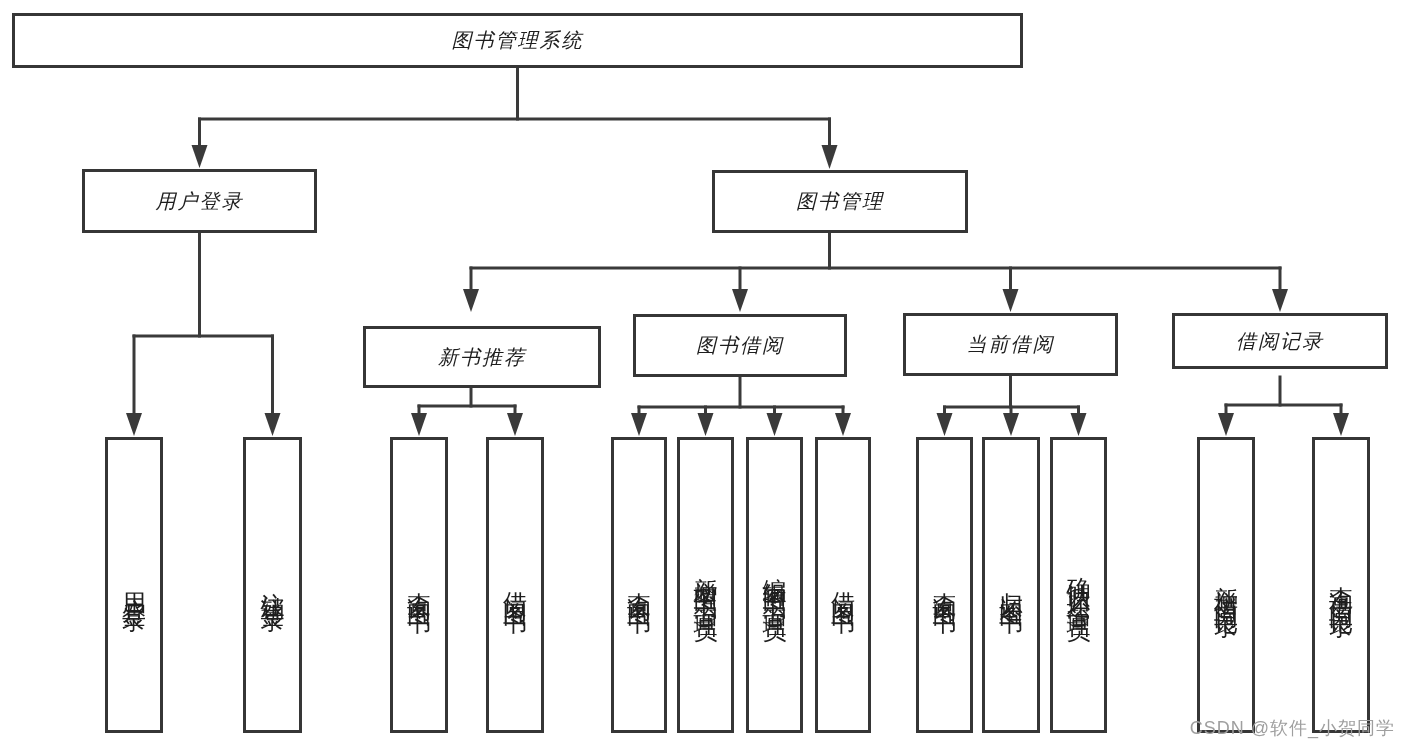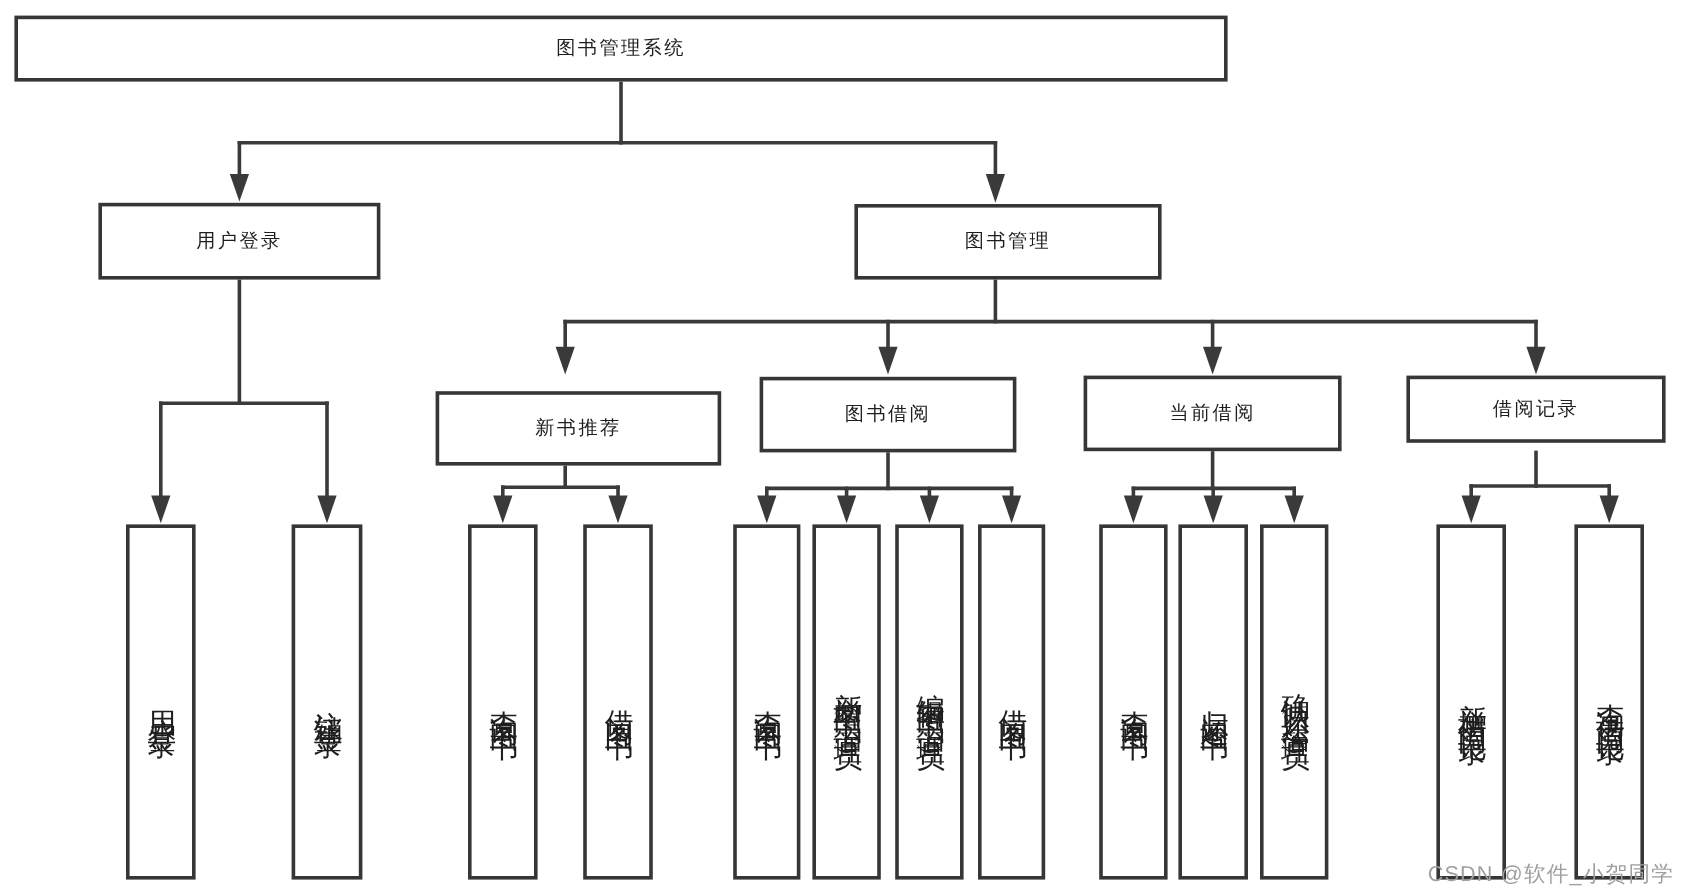--- a/index.html
+++ b/index.html
@@ -20,23 +20,24 @@
     position: absolute;
     box-sizing: border-box;
     border: 3px solid #363636;
     background: #ffffff;
     display: flex;
     align-items: center;
     justify-content: center;
     color: #1e1e1e;
   }
   .node.h span {
-    font-size: 16px;
+    font-size: 20px;
     letter-spacing: 2px;
     white-space: nowrap;
+    font-style: italic;
   }
   .node.v span {
     writing-mode: vertical-rl;
     text-orientation: mixed;
     font-size: 24px;
     letter-spacing: 6px;
     line-height: 1;
   }
   #watermark {
     position: absolute;

